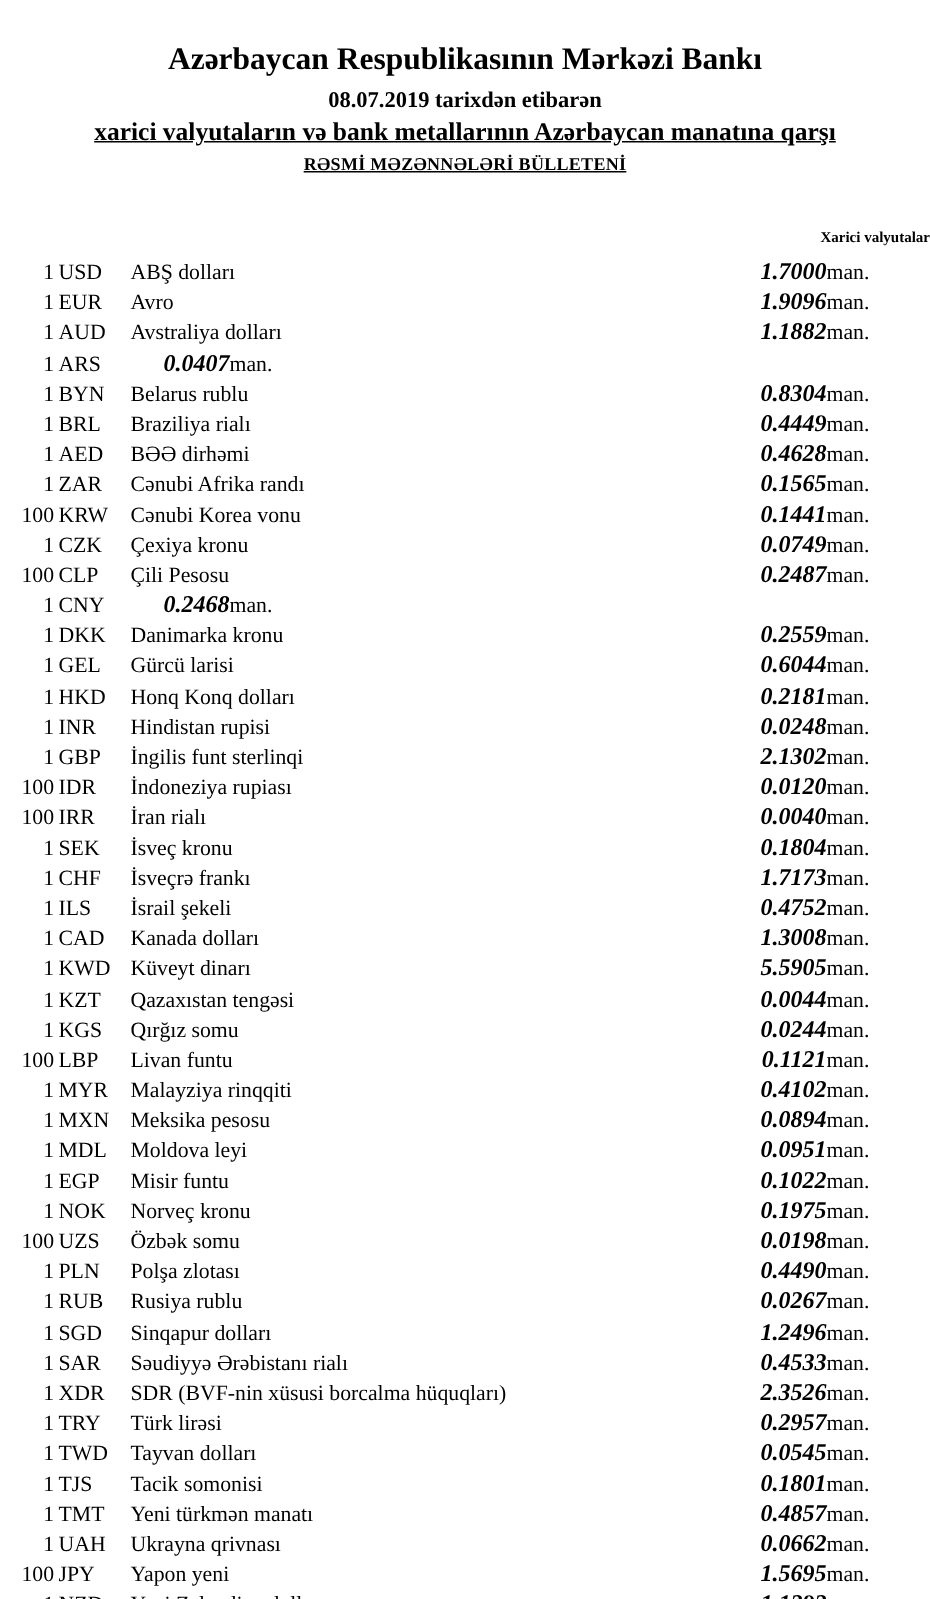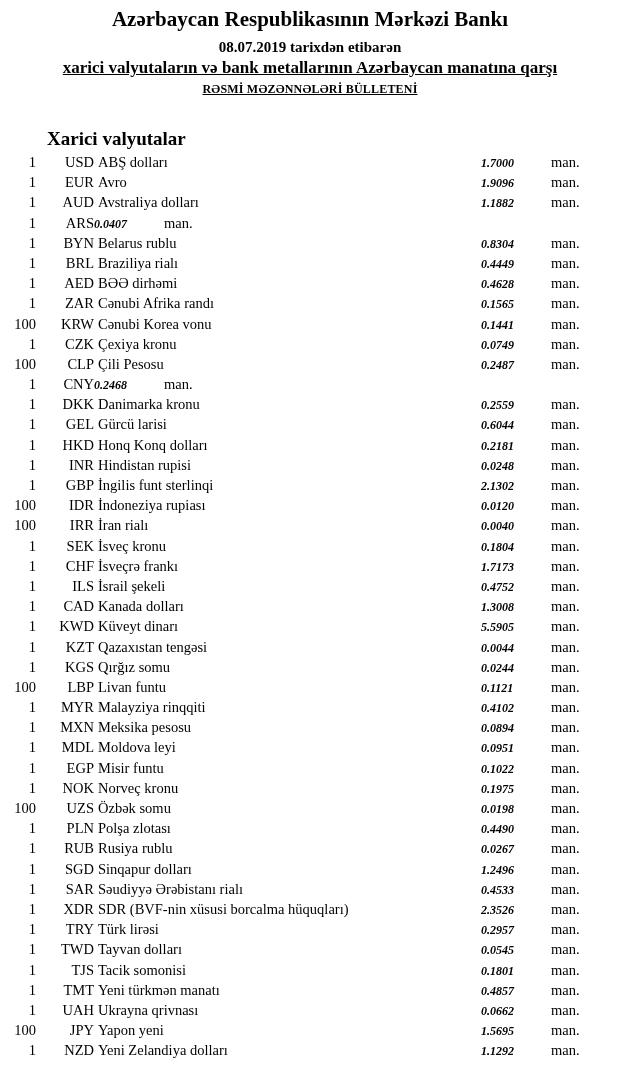--- a/index.html
+++ b/index.html
@@ -9,21 +9,21 @@
   }
   .page {
     position: relative;
     width: 620px;
     height: 1066px;
     background: #ffffff;
     color: #000000;
     font-family: "Liberation Serif", "DejaVu Serif", serif;
     overflow: hidden;
   }
-  .hdr { text-align: center; }
+  .hdr { text-align: center; margin-top: 20px; }
   .title {
     padding-top: 7px;
     font-size: 21px;
     font-weight: bold;
     line-height: 25px;
   }
   .dateline {
     margin-top: 6px;
     font-size: 15px;
     font-weight: bold;
@@ -39,42 +39,42 @@
   .bulletin {
     margin-top: 2px;
     font-size: 12px;
     font-weight: bold;
     line-height: 20px;
     letter-spacing: 0.2px;
     text-decoration: underline;
   }
   .section-title {
     margin-top: 31px;
-    text-align: left;
-    font-size: 19px;
+    text-align: right;
+    font-size: 10px;
     font-weight: bold;
     line-height: 18px;
     margin-left: 47px;
   }
   .rows {
     margin-top: 4px;
   }
   .row {
     display: flex;
     align-items: baseline;
     height: 20.2px;
     line-height: 20.2px;
     font-size: 14.5px;
     padding-right: 21px;
   }
   .qty   { width: 36px;  text-align: right;  flex: none; }
-  .code  { width: 44px;  text-align: right; flex: none; margin-left: 14px; }
+  .code  { width: 44px;  text-align: left; flex: none; margin-left: 3px; }
   .name  { flex: 1; padding-left: 4px; white-space: nowrap; overflow: hidden; }
-  .rate  { width: 70px;   flex: none;
-           font-weight: bold; font-style: italic; font-size: 12px; }
+  .rate  { width: 70px;  text-align: right;  flex: none;
+           font-weight: bold; font-style: italic; font-size: 16px; }
   .unit  { width: 48px;  text-align: left;  flex: none; }
 </style>
 </head>
 <body>
 
 <div class="page">
   <div class="hdr">
     <div class="title">Azərbaycan Respublikasının Mərkəzi Bankı</div>
     <div class="dateline">08.07.2019 tarixdən etibarən</div>
     <div class="subtitle">xarici valyutaların və bank metallarının Azərbaycan manatına qarşı</div>

